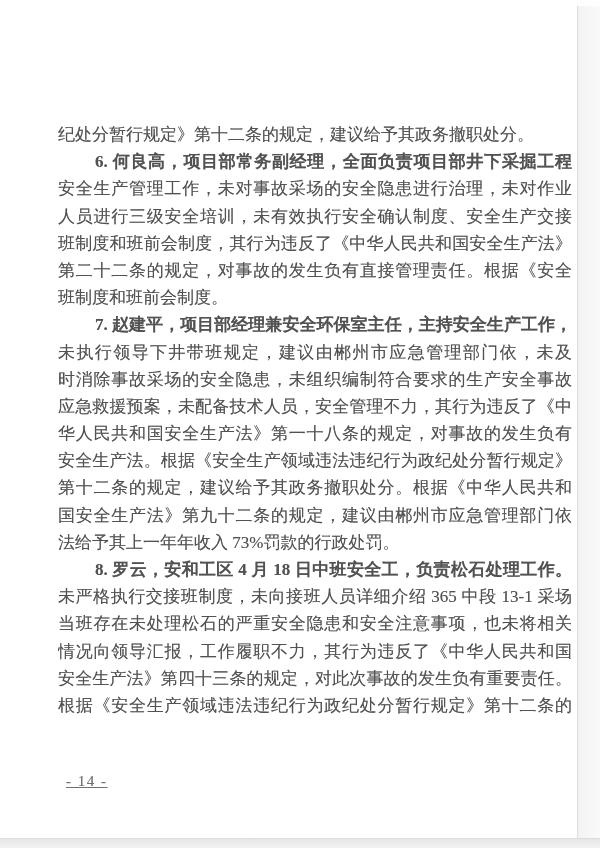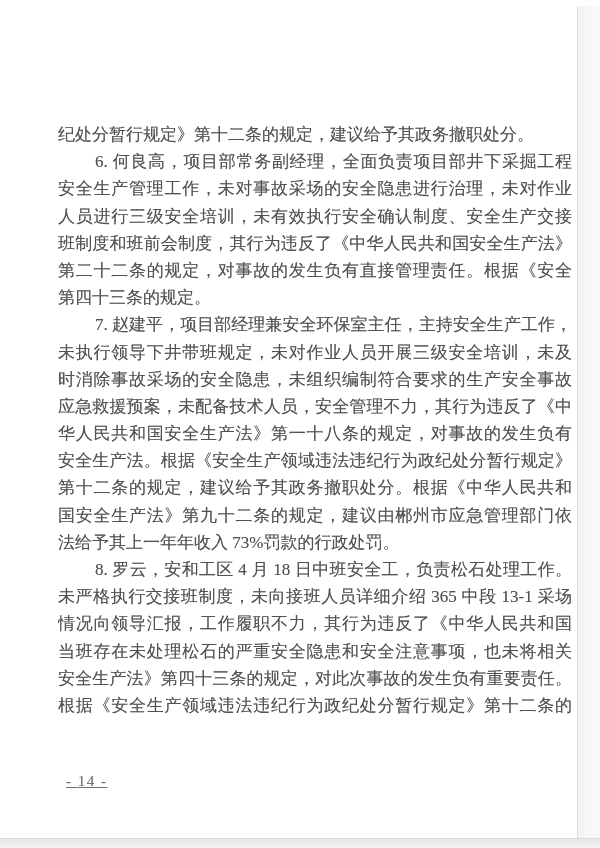--- a/index.html
+++ b/index.html
@@ -33,21 +33,21 @@
     line-height: 27.2px;
     color: var(--text-color, #525252);
     text-shadow: 0 0 0.6px rgba(100,100,100,0.55);
   }
   .line {
     text-align: justify;
     height: 27.2px;
     overflow: hidden;
   }
   .line.stretch { text-align-last: justify; }
-  .line.indent { text-indent: 37px; }
+  .line.indent { text-indent: 37px; font-weight: bold; }
   .footer {
     position: absolute;
     left: 66px;
     top: 773px;
     font-size: 15px;
     letter-spacing: 1.5px;
     color: var(--footer-color, #707070);
     text-shadow: 0 0 0.5px rgba(120,120,120,0.5);
     text-decoration: underline;
   }
@@ -83,34 +83,34 @@
 
 <div class="scan">
   <div class="paper">
     <div class="textblock">
         <div class="line">纪处分暂行规定》第十二条的规定，建议给予其政务撤职处分。</div>
         <div class="line indent stretch">6. 何良高，项目部常务副经理，全面负责项目部井下采掘工程</div>
         <div class="line stretch">安全生产管理工作，未对事故采场的安全隐患进行治理，未对作业</div>
         <div class="line stretch">人员进行三级安全培训，未有效执行安全确认制度、安全生产交接</div>
         <div class="line stretch">班制度和班前会制度，其行为违反了《中华人民共和国安全生产法》</div>
         <div class="line stretch">第二十二条的规定，对事故的发生负有直接管理责任。根据《安全</div>
-        <div class="line">第四十三条的规定。</div>
+        <div class="line">班制度和班前会制度。</div>
         <div class="line indent stretch">7. 赵建平，项目部经理兼安全环保室主任，主持安全生产工作，</div>
-        <div class="line stretch">未执行领导下井带班规定，未对作业人员开展三级安全培训，未及</div>
+        <div class="line stretch">未执行领导下井带班规定，建议由郴州市应急管理部门依，未及</div>
         <div class="line stretch">时消除事故采场的安全隐患，未组织编制符合要求的生产安全事故</div>
         <div class="line stretch">应急救援预案，未配备技术人员，安全管理不力，其行为违反了《中</div>
         <div class="line stretch">华人民共和国安全生产法》第一十八条的规定，对事故的发生负有</div>
         <div class="line stretch">安全生产法。根据《安全生产领域违法违纪行为政纪处分暂行规定》</div>
         <div class="line stretch">第十二条的规定，建议给予其政务撤职处分。根据《中华人民共和</div>
         <div class="line stretch">国安全生产法》第九十二条的规定，建议由郴州市应急管理部门依</div>
         <div class="line">法给予其上一年年收入 73%罚款的行政处罚。</div>
         <div class="line indent stretch">8. 罗云，安和工区 4 月 18 日中班安全工，负责松石处理工作。</div>
         <div class="line stretch">未严格执行交接班制度，未向接班人员详细介绍 365 中段 13-1 采场</div>
+        <div class="line stretch">当班存在未处理松石的严重安全隐患和安全注意事项，也未将相关</div>
         <div class="line stretch">情况向领导汇报，工作履职不力，其行为违反了《中华人民共和国</div>
-        <div class="line stretch">当班存在未处理松石的严重安全隐患和安全注意事项，也未将相关</div>
         <div class="line stretch">安全生产法》第四十三条的规定，对此次事故的发生负有重要责任。</div>
         <div class="line stretch">根据《安全生产领域违法违纪行为政纪处分暂行规定》第十二条的</div>
       </div>
     <div class="footer">- 14 -</div>
   </div>
   <div class="corner-shade"></div>
   <div class="edge-right"></div>
   <div class="edge-bottom"></div>
 </div>
 

